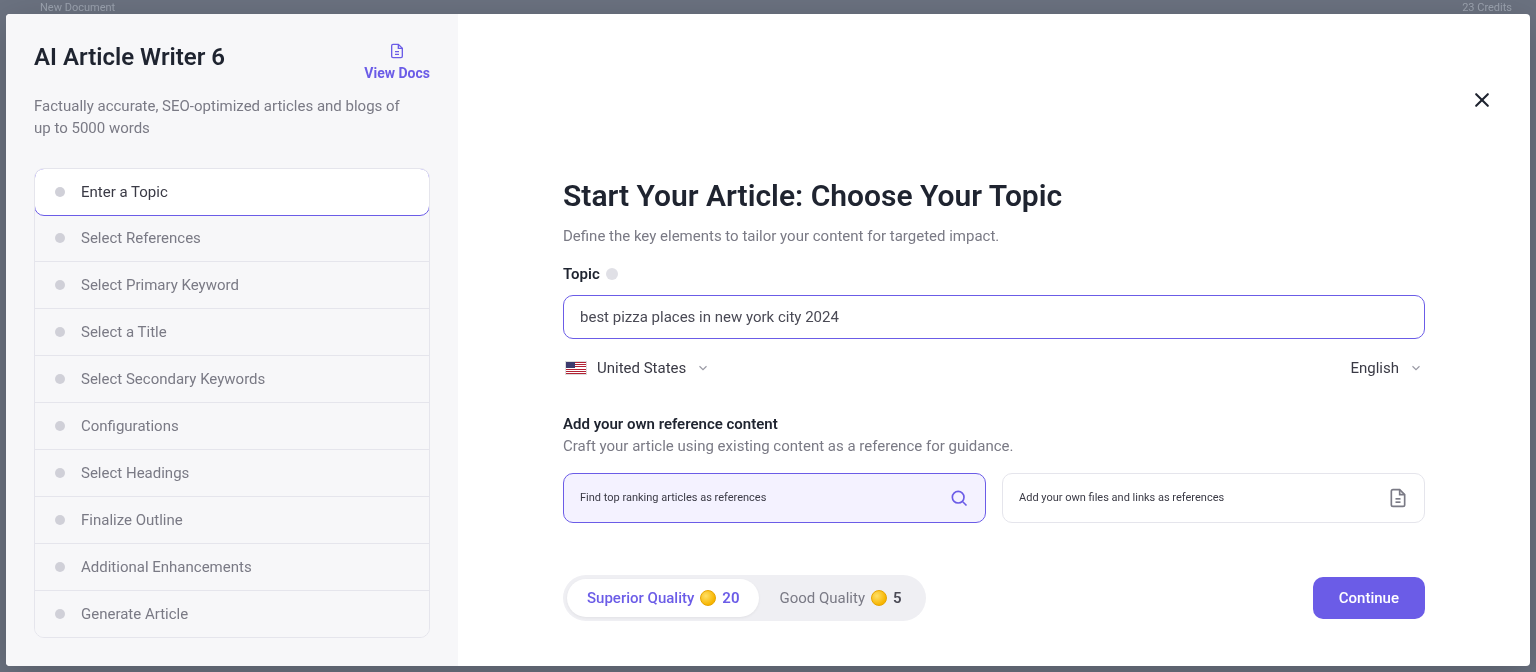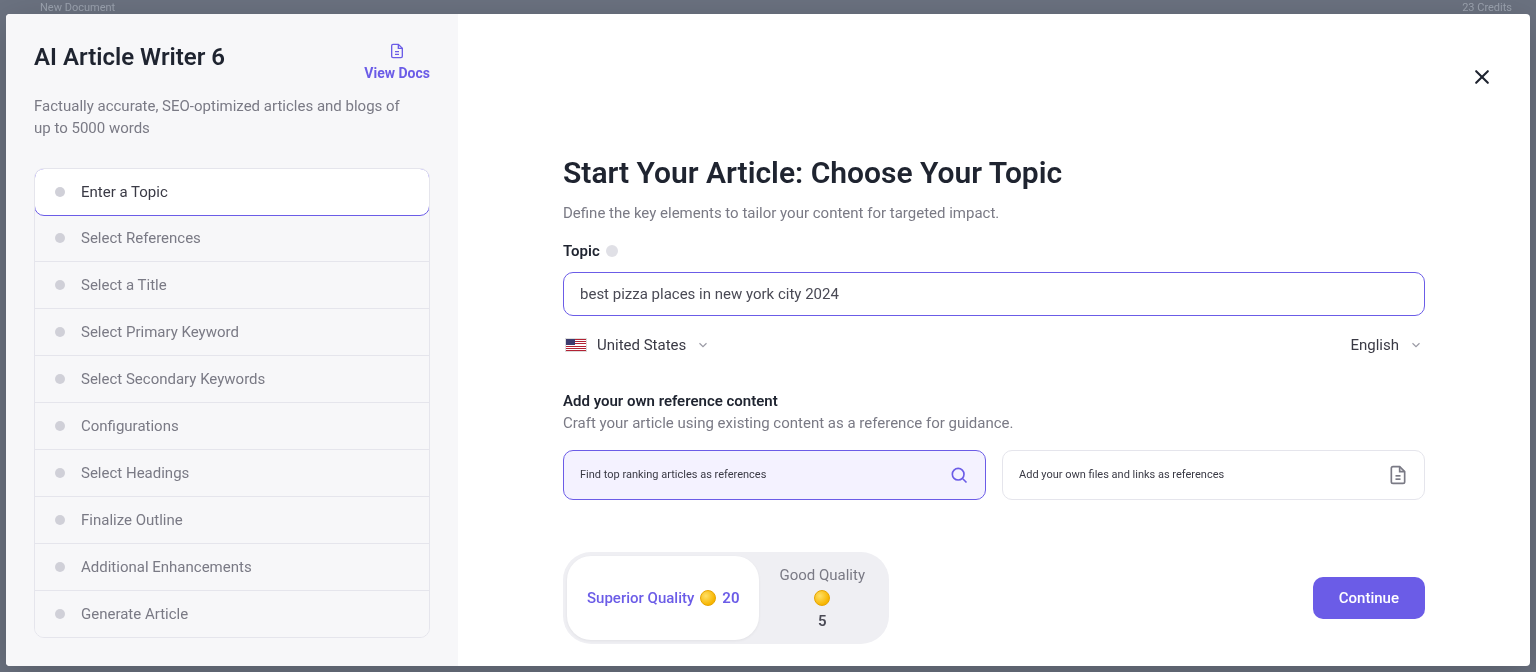--- a/index.html
+++ b/index.html
@@ -193,21 +193,21 @@
     border-radius:24px;
     font-size:15px;
     cursor:pointer;
   }
   .quality-opt.active {
     background:#fff;
     color:#6b5ce7;
     font-weight:500;
     box-shadow: 0 1px 3px rgba(0,0,0,0.06);
   }
-  .quality-opt:not(.active) { color:#7a7a85;flex-direction:column; }
+  .quality-opt:not(.active) { color:#7a7a85; }
   .coin {
     width:16px; height:16px; border-radius:50%;
     background: radial-gradient(circle at 35% 35%, #ffe066, #f7b500 70%);
     border:1px solid #e6a400;
     display:inline-block;
   }
   .quality-num { font-weight:600; }
   .quality-opt.active .quality-num { color:#6b5ce7; }
   .quality-opt:not(.active) .quality-num { color:#4a4a55; }
   .continue-btn {
@@ -250,25 +250,25 @@
       <div class="step-item active">
         <span class="step-dot"></span>
         <span>Enter a Topic</span>
       </div>
       <div class="step-item">
         <span class="step-dot"></span>
         <span>Select References</span>
       </div>
       <div class="step-item">
         <span class="step-dot"></span>
+        <span>Select Primary Keyword</span>
+      </div>
+      <div class="step-item">
+        <span class="step-dot"></span>
         <span>Select a Title</span>
-      </div>
-      <div class="step-item">
-        <span class="step-dot"></span>
-        <span>Select Primary Keyword</span>
       </div>
       <div class="step-item">
         <span class="step-dot"></span>
         <span>Select Secondary Keywords</span>
       </div>
       <div class="step-item">
         <span class="step-dot"></span>
         <span>Configurations</span>
       </div>
       <div class="step-item">

